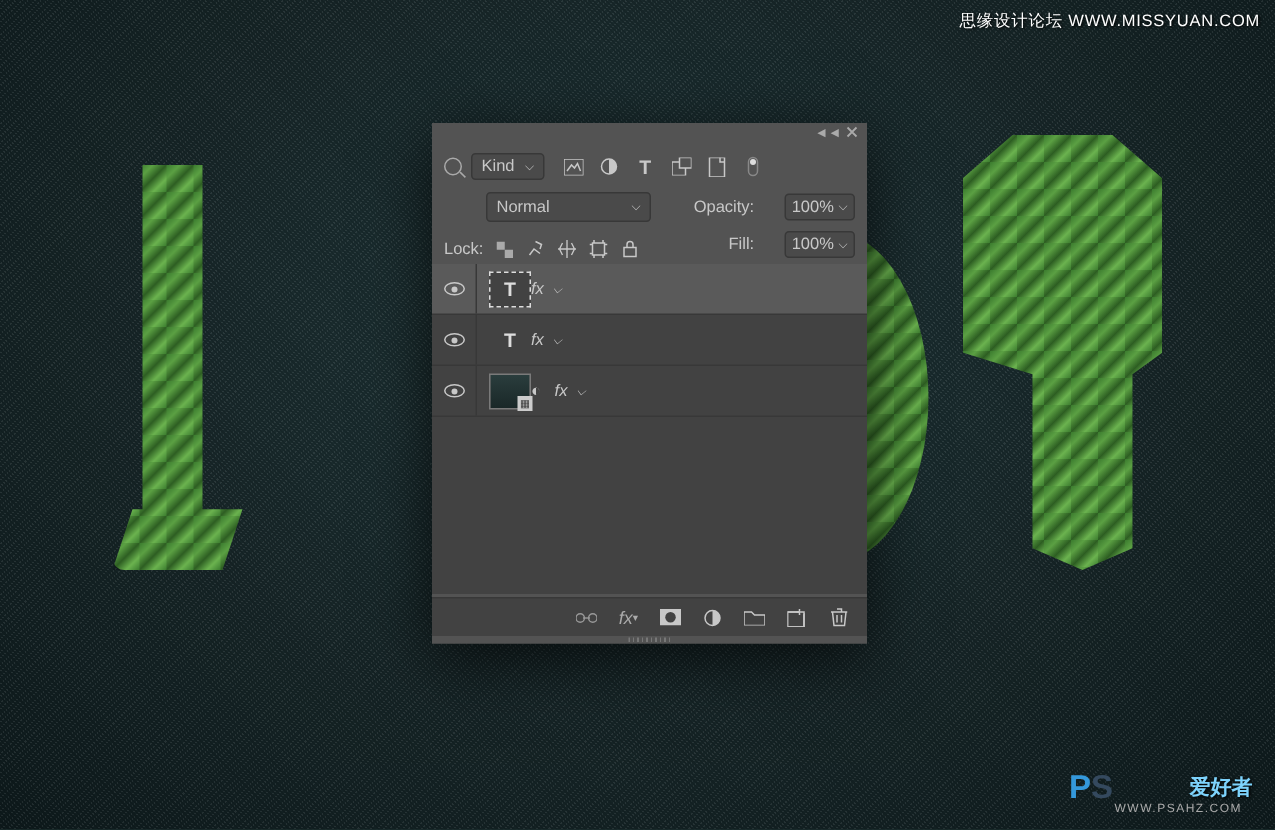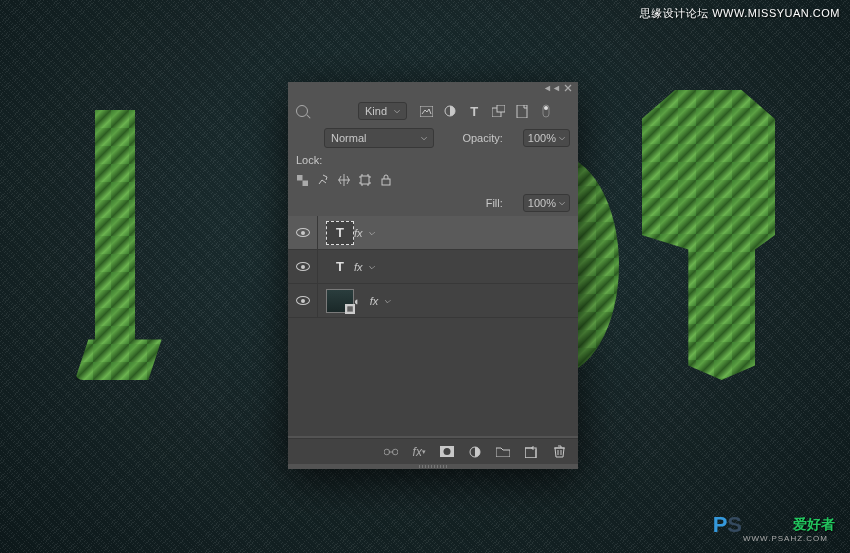--- a/index.html
+++ b/index.html
@@ -8,45 +8,45 @@
 .noise { position: absolute; inset: 0; opacity: 0.08; background-image: repeating-linear-gradient(45deg, #000 0, #000 1px, transparent 1px, transparent 2px), repeating-linear-gradient(-45deg, #fff 0, #fff 1px, transparent 1px, transparent 3px); }
 .leaf-text { position: absolute; top: 170px; left: 50%; transform: translateX(-50%); width: 700px; display: flex; gap: 20px; align-items: baseline; justify-content: space-between; }
 .leaf-char { width: 135px; height: 230px; background: linear-gradient(135deg, #3a7a2e 0%, #5ba043 25%, #2d5e22 50%, #6bb34f 75%, #3a7a2e 100%); background-size: 18px 18px; border-radius: 8px; filter: drop-shadow(4px 6px 10px rgba(0,0,0,0.6)); }
 .lc1 { clip-path: ellipse(48% 48% at 50% 50%); height: 230px; margin-top: -30px; }
 .lc2 { height: 290px; clip-path: polygon(0 10%, 25% 0, 75% 0, 100% 10%, 100% 50%, 85% 55%, 85% 95%, 60% 100%, 35% 95%, 35% 55%, 0 50%); margin-top: -90px; }
 .wm-top { position: absolute; top: 6px; right: 10px; color: #fff; font-size: 11px; letter-spacing: 0.5px; text-shadow: 1px 1px 2px #000; }
 .wm-bottom-right { position: absolute; bottom: 15px; right: 15px; display: flex; align-items: center; gap: 4px; }
 .wm-ps { font-weight: bold; font-size: 22px; }
 .wm-ps-p { color: #3498db; }
 .wm-ps-s { color: #34495e; }
-.wm-aihao { color: #22c55e; font-size: 14px; font-weight: 600; text-shadow: 1px 1px 2px #000; padding-left: 47px; }
+.wm-aihao { color: #7dd3fc; font-size: 14px; font-weight: 600; text-shadow: 1px 1px 2px #000; padding-left: 47px; }
 .wm-url { position: absolute; bottom: 10px; right: 22px; color: #aaa; font-size: 8px; letter-spacing: 1px; }
 
 .panel { position: absolute; left: 288px; top: 82px; width: 290px; background: #535353; box-shadow: 0 10px 40px rgba(0,0,0,0.7); color: #c8c8c8; font-size: 11px; }
 .panel-top-bar { height: 12px; display: flex; justify-content: flex-end; align-items: center; gap: 8px; padding-right: 6px; background: #535353; }
 .tiny-icon { width: 8px; height: 8px; display: flex; align-items: center; justify-content: center; cursor: pointer; font-size: 9px; color: #aaa; }
 .panel-tabs { display: flex; align-items: center; background: #424242; height: 22px; }
 .panel-tab { padding: 4px 12px; background: #535353; border-right: 1px solid #383838; cursor: pointer; }
 .panel-menu { margin-left: auto; padding: 0 8px; cursor: pointer; }
 
 .panel-body { padding: 8px 8px 2px; }
 .filter-row { display: flex; align-items: center; gap: 6px; margin-bottom: 8px; }
 .search-icon { width: 12px; height: 12px; border: 1px solid #aaa; border-radius: 50%; position: relative; }
 .search-icon::after { content: ''; position: absolute; width: 5px; height: 1px; background: #aaa; right: -4px; bottom: -1px; transform: rotate(45deg); }
-.kind-select { display: flex; align-items: center; gap: 4px; border: 1px solid #383838; padding: 2px 6px; border-radius: 3px; cursor: pointer; background: #4a4a4a; margin-left: 44px; }
+.kind-select { display: flex; align-items: center; gap: 4px; border: 1px solid #383838; padding: 2px 6px; border-radius: 3px; cursor: pointer; background: #4a4a4a; }
 .filter-icons { display: flex; gap: 10px; margin-left: 6px; align-items: center; }
 .fi { width: 14px; height: 14px; display: flex; align-items: center; justify-content: center; cursor: pointer; }
 
 .blend-row { display: flex; align-items: center; gap: 6px; margin-bottom: 6px; margin-left: 28px; }
 .blend-select { flex: 0 0 110px; display: flex; align-items: center; justify-content: space-between; border: 1px solid #383838; padding: 3px 6px; border-radius: 3px; cursor: pointer; background: #4a4a4a; }
 .opacity-wrap { display: flex; align-items: center; gap: 20px; margin-left: auto; }
 .pct-box { display: flex; align-items: center; border: 1px solid #383838; padding: 2px 4px; border-radius: 3px; background: #4a4a4a; cursor: pointer; }
 .chev { font-size: 8px; margin-left: 3px; }
 
-.lock-row { display: flex; align-items: flex-start; gap: 8px; margin-bottom: 4px; flex-direction: column; }
+.lock-row { display: flex; align-items: flex-end; gap: 8px; margin-bottom: 4px; }
 .lock-icons { display: flex; gap: 9px; align-items: center; }
 .li { width: 12px; height: 12px; display: flex; align-items: center; justify-content: center; cursor: pointer; }
 
 .layers-list { background: #424242; min-height: 220px; margin: 0 -8px; }
 .layer-row { display: flex; align-items: center; height: 34px; border-bottom: 1px solid #383838; }
 .layer-row.selected { background: #5a5a5a; }
 .eye-cell { width: 30px; display: flex; align-items: center; justify-content: center; border-right: 1px solid #383838; height: 100%; cursor: pointer; }
 .eye { width: 14px; height: 9px; border: 1px solid #c8c8c8; border-radius: 60% 60% 60% 60%; display: flex; align-items: center; justify-content: center; }
 .eye::after { content: ''; width: 4px; height: 4px; background: #c8c8c8; border-radius: 50%; }
 .thumb { width: 28px; height: 24px; margin-left: 8px; display: flex; align-items: center; justify-content: center; border: 1px solid #7a7a7a; background: #424242; }

